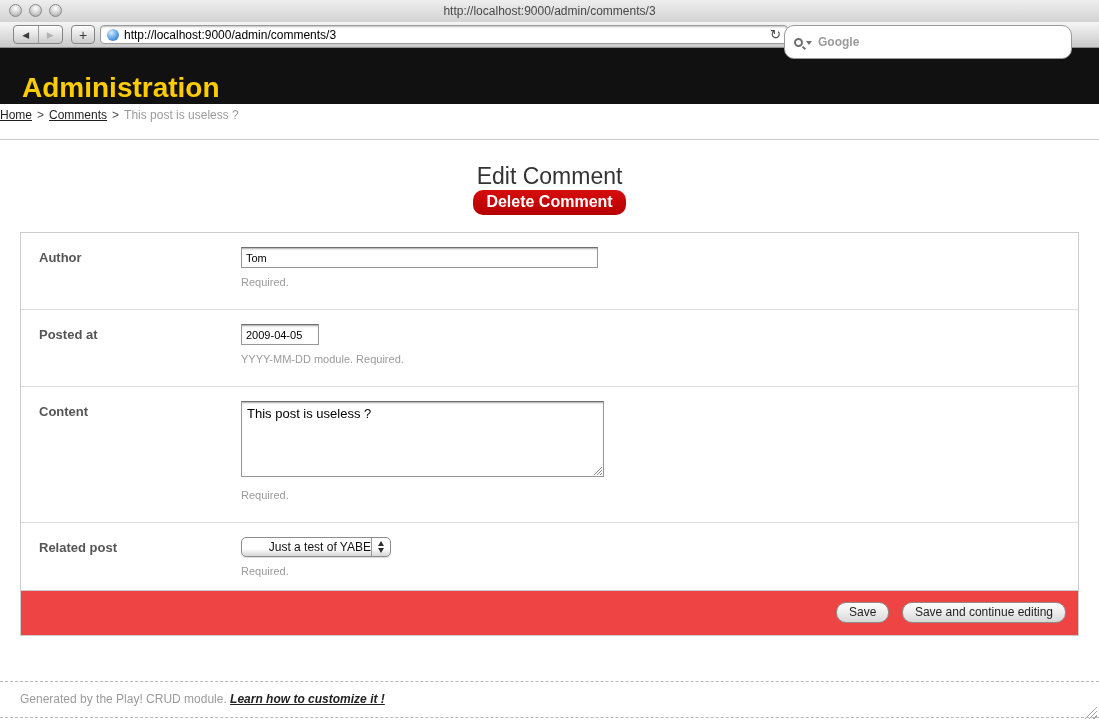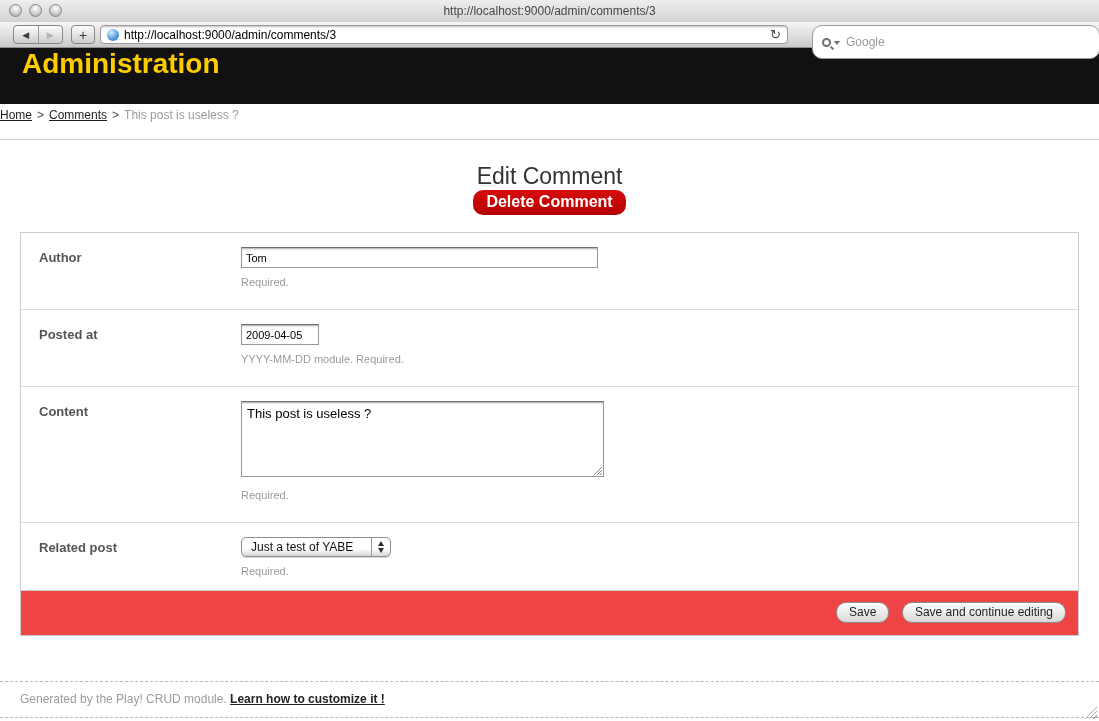--- a/index.html
+++ b/index.html
@@ -53,37 +53,37 @@
     display:flex; align-items:center; padding:0 6px; font-size:12px;
   }
   .globe{
     width:12px; height:12px; border-radius:50%; flex:0 0 12px;
     background:radial-gradient(circle at 35% 30%, #d8edff, #5a9fe0 55%, #2f6db5);
     margin-right:5px;
   }
   .url-text{ color:#000; white-space:nowrap; }
   .reload{ margin-left:auto; font-size:13px; color:#4d4d4d; line-height:1; }
   .search-field{
-    position:absolute; left:812px; top:3px; width:288px; height:19px;
+    position:absolute; left:784px; top:3px; width:288px; height:19px;
     background:#fff; border:1px solid #9a9a9a; border-radius:10px;
-    display:flex; align-items:center; padding:16px 9px;
+    display:flex; align-items:center; padding:16px 9px;font-weight:bold;
   }
   .lens{ width:9px; height:9px; border:2px solid #6f6f6f; border-radius:50%; position:relative; flex:0 0 9px; }
   .lens::after{
     content:""; position:absolute; width:2px; height:4px; background:#6f6f6f;
     left:7px; top:6px; transform:rotate(-45deg);
   }
   .search-caret{
     width:0; height:0; border-left:3px solid transparent; border-right:3px solid transparent;
     border-top:4px solid #6f6f6f; margin:1px 6px 0 3px;
   }
   .search-placeholder{ color:#9b9b9b; font-size:12px; }
 
   
-  .site-header{ height:56px; background:#111111; display:flex; align-items:flex-start; }
+  .site-header{ height:56px; background:#111111; display:flex; align-items:flex-end; }
   .site-title{ color:#ffcc00; font-size:28px; font-weight:bold; margin:0 0 0 22px; letter-spacing:0; }
 
   .breadcrumb{
     height:36px; line-height:23px; font-size:12px;
     border-bottom:1px solid #cccccc; background:#fff; white-space:nowrap;
   }
   .crumb-link{ color:#1f1f1f; text-decoration:underline; cursor:pointer; }
   .crumb-sep{ color:#4a4a4a; margin:0 5px; }
   .crumb-current{ color:#9b9b9b; }
 
@@ -118,21 +118,21 @@
     position:absolute; right:2px; bottom:2px; width:9px; height:9px;
     background:repeating-linear-gradient(-45deg, transparent 0 1px, #8a8a8a 1px 2px);
     clip-path:polygon(100% 0, 100% 100%, 0 100%);
   }
   .help{ margin-top:8px; font-size:11px; color:#9b9b9b; }
 
   .mac-select{
     display:inline-flex; width:150px; height:20px; align-items:center;
     border:1px solid #8d8d8d; border-radius:5px;
     background:linear-gradient(#ffffff 60%, #d6d6d6);
-    box-shadow:0 1px 1px rgba(0,0,0,.15); cursor:default;
+    box-shadow:0 1px 1px rgba(0,0,0,.15); cursor:default;text-align:right;
   }
   .sel-text{ flex:1; font-size:12px; color:#111; padding-left:9px; white-space:nowrap; overflow:hidden; }
   .sel-stepper{
     flex:0 0 19px; height:100%; border-left:1px solid #9a9a9a;
     display:flex; flex-direction:column; align-items:center; justify-content:center; gap:2px;
   }
   .tri-up{ width:0; height:0; border-left:3px solid transparent; border-right:3px solid transparent; border-bottom:5px solid #2f2f2f; }
   .tri-down{ width:0; height:0; border-left:3px solid transparent; border-right:3px solid transparent; border-top:5px solid #2f2f2f; }
 
   .button-bar{
@@ -145,21 +145,21 @@
     font-size:12px; color:#1f1f1f; font-family:inherit;
     padding:2px 12px 3px; margin-left:8px; cursor:pointer;
   }
 
   
   .footer{
     margin-top:45px;
     border-top:1px dashed #b8b8b8; border-bottom:1px dashed #b8b8b8;
     padding:10px 20px 11px; font-size:12px; color:#9b9b9b;
   }
-  .footer-link{ color:#222; font-weight:bold; text-decoration:underline; cursor:pointer; }
+  .footer-link{ color:#222; font-weight:bold; text-decoration:underline; cursor:pointer;font-style:italic; }
 
   .resize-grip{
     position:absolute; right:2px; bottom:2px; width:13px; height:13px;
     background:repeating-linear-gradient(-45deg, transparent 0 2px, #a8a8a8 2px 3px);
     clip-path:polygon(100% 0, 100% 100%, 0 100%);
   }
 </style>
 </head>
 <body>
 

